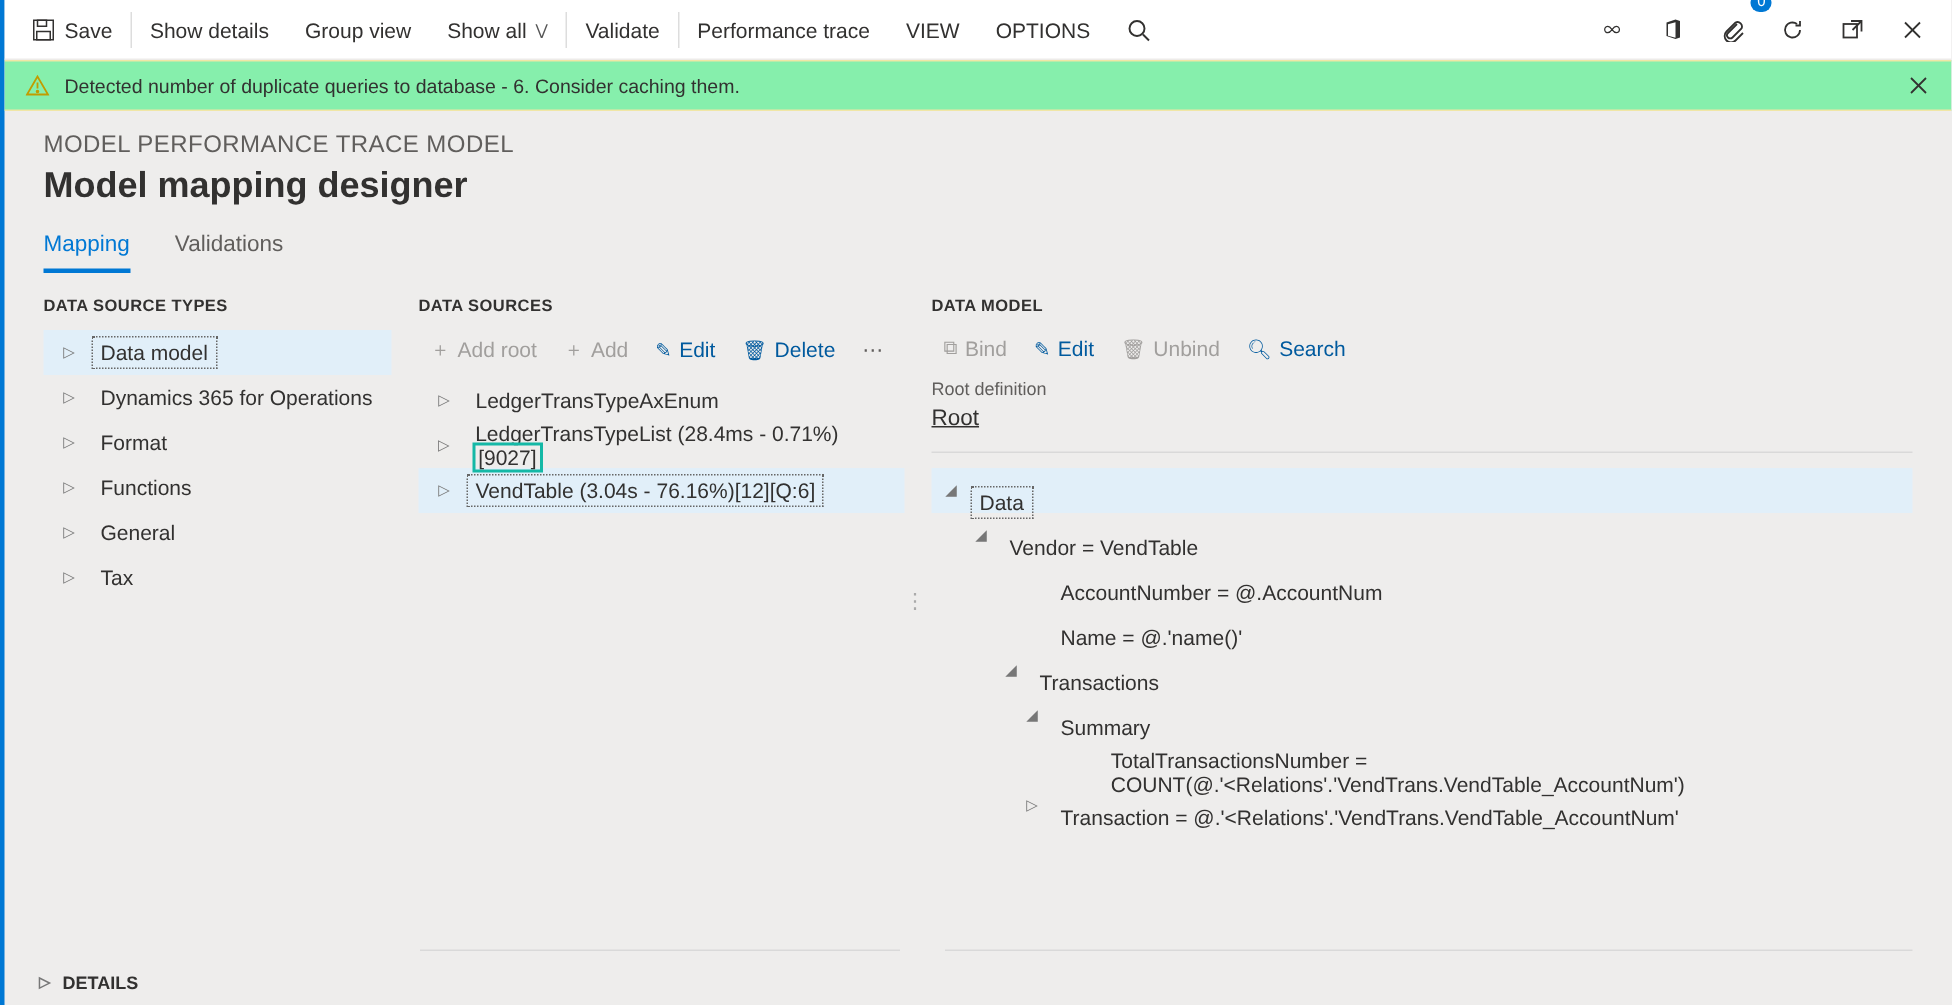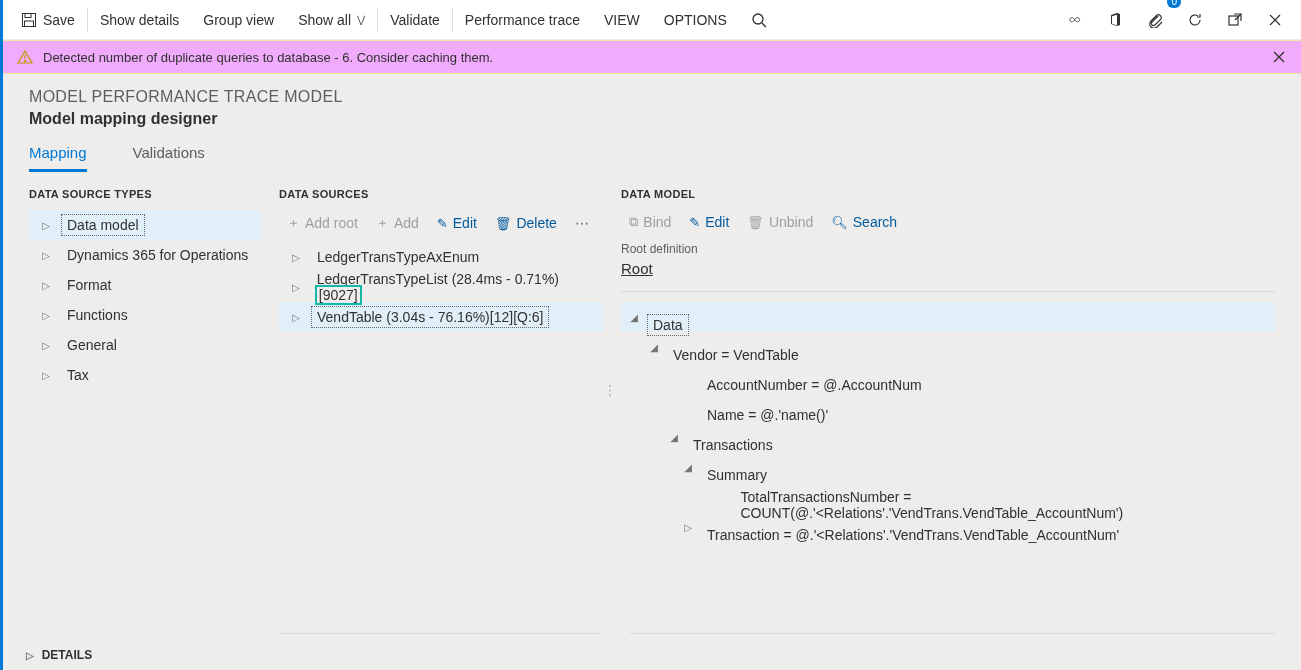--- a/index.html
+++ b/index.html
@@ -11,29 +11,29 @@
   .cmdbar .cmd { padding: 0 12px; height: 40px; display: flex; align-items: center; gap: 6px; color: #323130; cursor: pointer; }
   .cmdbar .sep { width: 1px; height: 24px; background: #ddd; }
   .chev { font-size: 10px; color: #555; }
   .cmdbar .spacer { flex: 1; }
   .ico { width: 16px; height: 16px; display: inline-flex; align-items: center; justify-content: center; color: #323130; }
   .ico svg { width: 16px; height: 16px; }
   .badge-wrap { position: relative; }
   .badge { position: absolute; top: -4px; right: -6px; background: #0078d4; color: #fff; border-radius: 8px; font-size: 10px; padding: 0 4px; line-height: 12px; }
 
   
-  .warnbar { background: #f0abfc; border-top: 1px solid #f0e6a6; border-bottom: 1px solid #f0e6a6; display: flex; align-items: center; padding: 8px 14px; font-size: 13px; color: #323130; gap: 10px; }
+  .warnbar { background: #86efac; border-top: 1px solid #f0e6a6; border-bottom: 1px solid #f0e6a6; display: flex; align-items: center; padding: 8px 14px; font-size: 13px; color: #323130; gap: 10px; }
   .warnbar .close { margin-left: auto; cursor: pointer; }
 
   
   .page-head { padding: 14px 26px 6px 26px; }
   .page-head .crumb { font-size: 16px; color: #605e5c; letter-spacing: 0.3px; }
-  .page-head h1 { font-size: 16px; font-weight: 600; margin-top: 4px; }
-
-  .tabs { display: flex; gap: 46px; padding: 6px 26px 0 26px; font-size: 15px; }
+  .page-head h1 { font-size: 24px; font-weight: 600; margin-top: 4px; }
+
+  .tabs { display: flex; gap: 30px; padding: 6px 26px 0 26px; font-size: 15px; }
   .tab { padding: 4px 0 8px 0; color: #605e5c; cursor: pointer; }
   .tab.active { color: #0078d4; border-bottom: 3px solid #0078d4; font-weight: 500; }
 
   
   .main { display: flex; padding: 16px 26px 0 26px; gap: 18px; height: calc(670px - 40px - 34px - 56px - 34px - 24px); }
   .col-left  { width: 232px; }
   .col-mid   { width: 324px; position: relative; }
   .col-right { flex: 1; }
 
   .section-header { font-size: 11px; letter-spacing: 0.3px; color: #323130; font-weight: 600; margin-bottom: 10px; }

